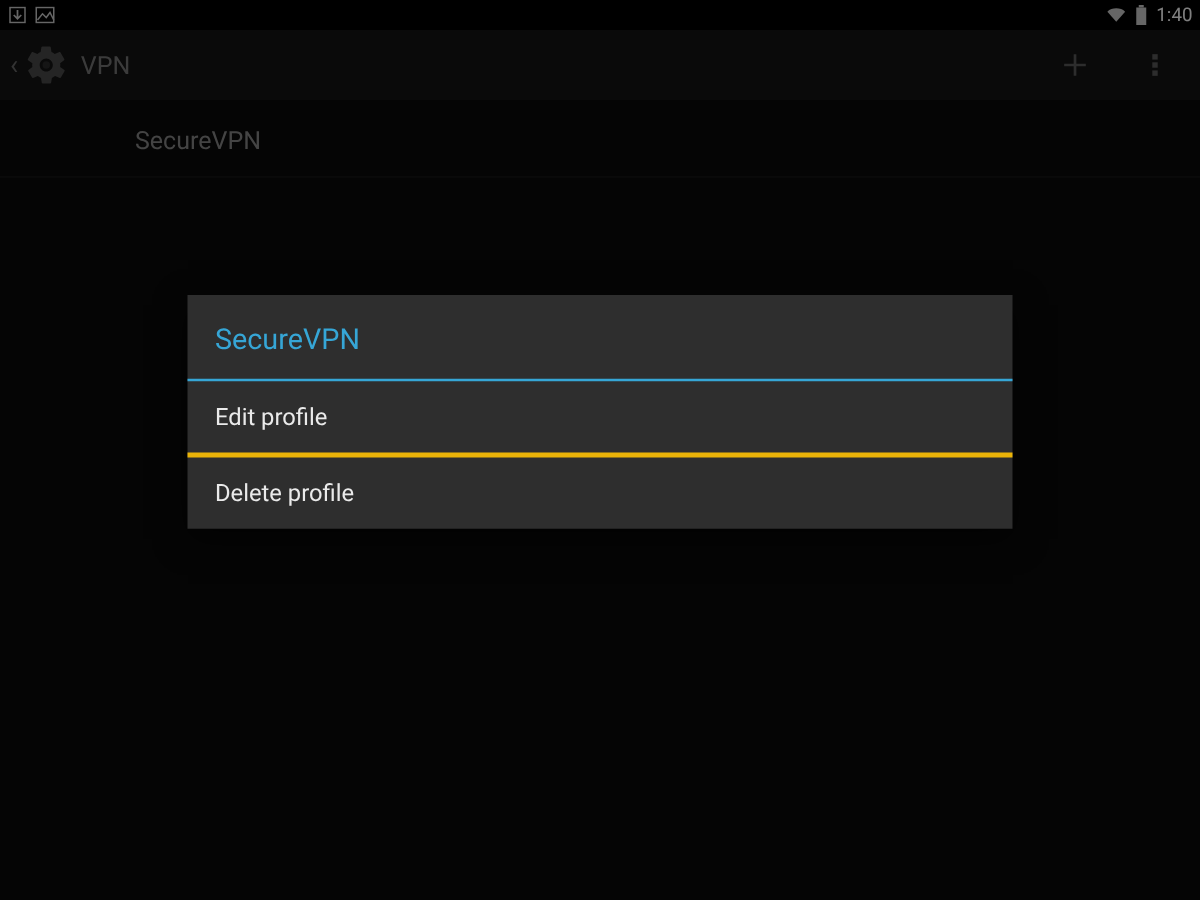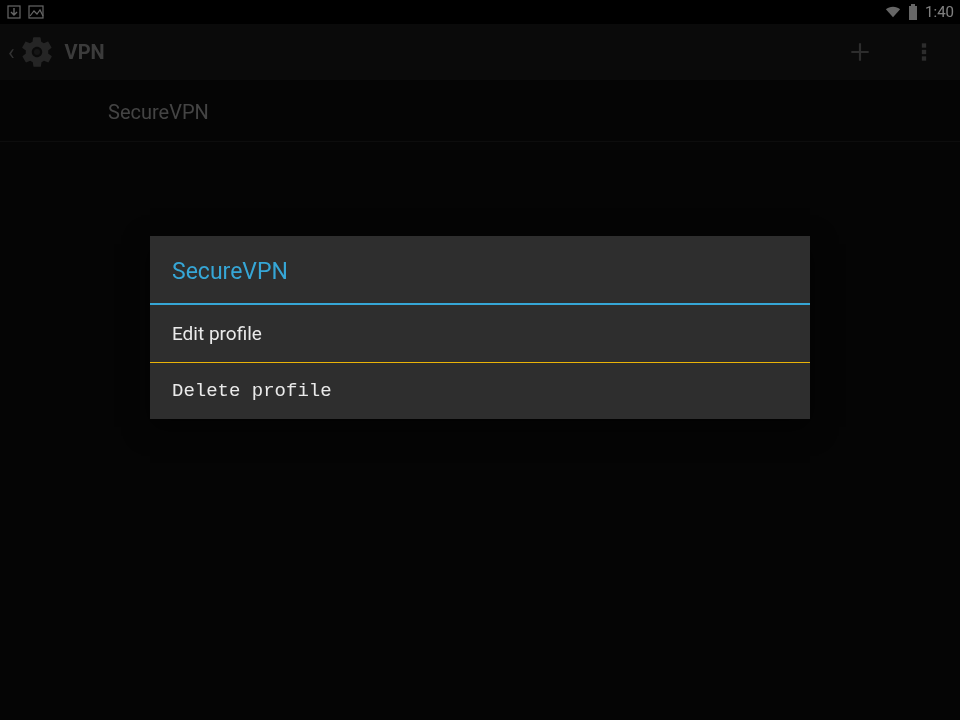--- a/index.html
+++ b/index.html
@@ -63,21 +63,21 @@
       width: 40px;
       height: 40px;
       display: flex;
       align-items: center;
       justify-content: center;
     }
     .action-title {
       font-size: 20px;
       color: #777;
       margin-left: 8px;
-      font-weight: 700;
+      font-weight: 400;
     }
     .action-right {
       margin-left: auto;
       display: flex;
       align-items: center;
       gap: 24px;
       padding-right: 8px;
     }
     .add-icon, .overflow-icon {
       width: 40px;
@@ -129,26 +129,25 @@
     }
     .dialog-title {
       font-size: 23px;
       color: #36a6d6;
       font-weight: 400;
     }
     .dialog-item {
       padding: 17px 22px;
       font-size: 19px;
       color: #eaeaea;
-      border-bottom: 1px solid #eab308;
+      border-bottom: 4px solid #eab308;
       cursor: pointer;
     }
     .dialog-item:last-child {
       border-bottom: none;
-      font-family: Liberation Mono, monospace;
     }
   </style>
 </head>
 <body>
 
 <div class="status-bar">
   <div class="status-left">
     <span class="status-icon">
       <svg width="14" height="14" viewBox="0 0 14 14">
         <rect x="1" y="1" width="12" height="12" fill="none" stroke="#ccc" stroke-width="1.2"></rect>

